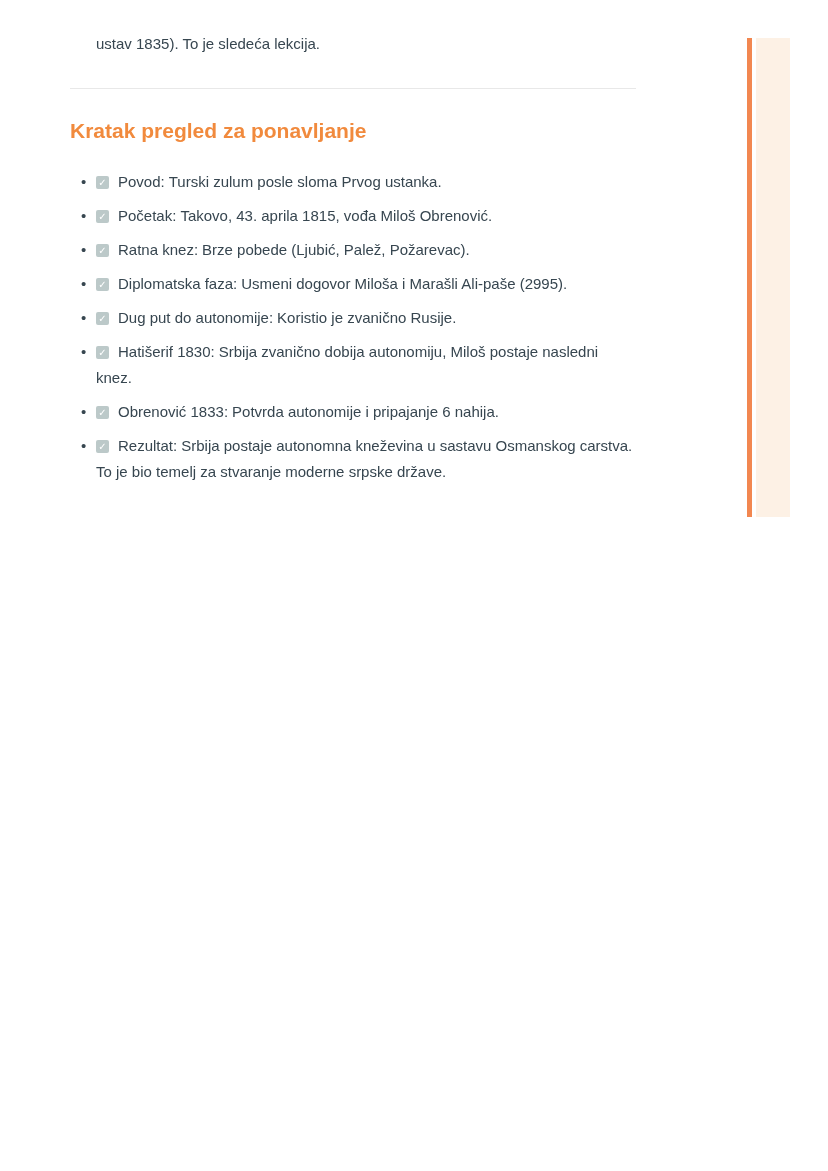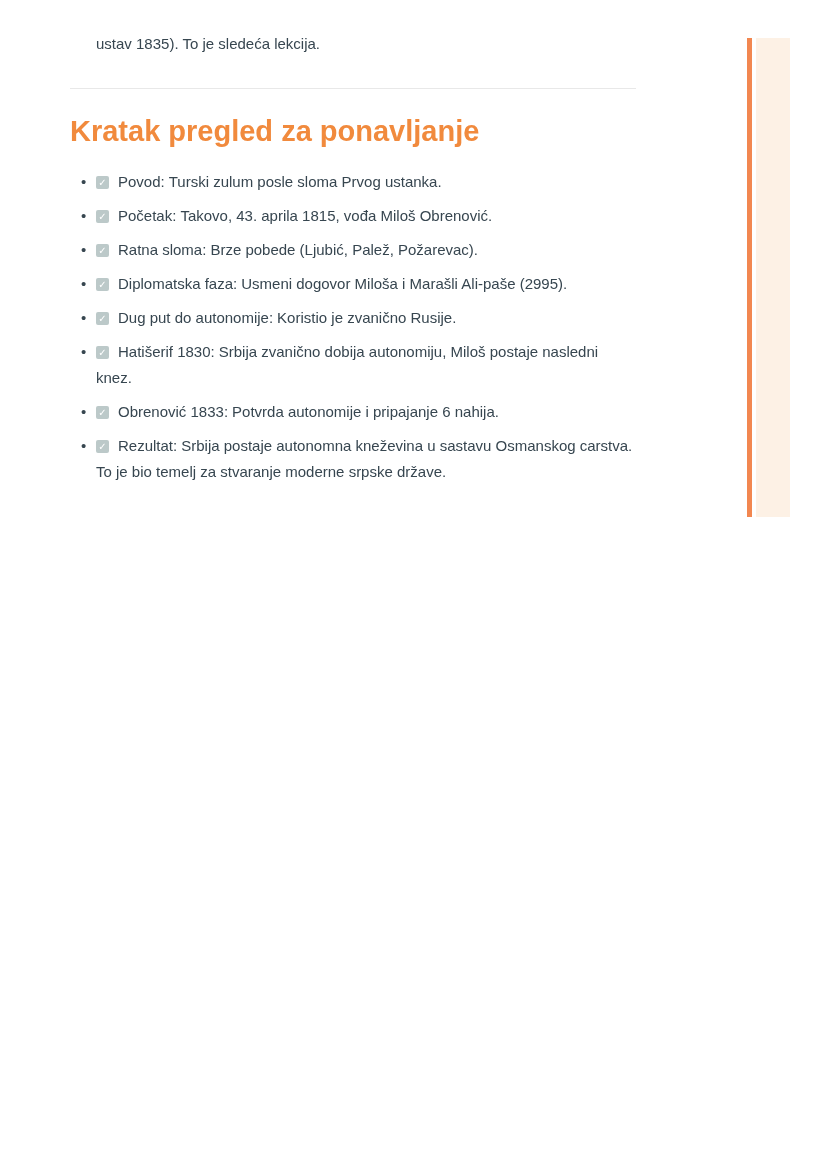--- a/index.html
+++ b/index.html
@@ -29,21 +29,21 @@
   }
   .divider {
     margin: 33px 0 0 0;
     border: none;
     border-top: 1px solid #e8e8e8;
     height: 0;
   }
   .section-heading {
     margin: 29px 0 0 0;
     color: #f18a3d;
-    font-size: 29px;
+    font-size: 21px;
     font-weight: 700;
     line-height: 26px;
   }
   .summary-list {
     list-style: none;
     margin: 25px 0 0 0;
     padding: 0 0 0 26px;
   }
   .summary-list li {
     position: relative;
@@ -112,21 +112,21 @@
     <h1 class="section-heading">Kratak pregled za ponavljanje</h1>
 
     <ul class="summary-list">
       <li>
         <span class="bullet">•</span><span class="checkbox">✓</span><span class="item-label">Povod:</span><span class="item-text">Turski zulum posle sloma Prvog ustanka.</span>
       </li>
       <li>
         <span class="bullet">•</span><span class="checkbox">✓</span><span class="item-label">Početak:</span><span class="item-text">Takovo, 43. aprila 1815, vođa Miloš Obrenović.</span>
       </li>
       <li>
-        <span class="bullet">•</span><span class="checkbox">✓</span><span class="item-label">Ratna sloma:</span><span class="item-text">Brze pobede (Ljubić, Palež, Požarevac).</span>
+        <span class="bullet">•</span><span class="checkbox">✓</span><span class="item-label">Ratna knez:</span><span class="item-text">Brze pobede (Ljubić, Palež, Požarevac).</span>
       </li>
       <li>
         <span class="bullet">•</span><span class="checkbox">✓</span><span class="item-label">Diplomatska faza:</span><span class="item-text">Usmeni dogovor Miloša i Marašli Ali-paše (2995).</span>
       </li>
       <li>
         <span class="bullet">•</span><span class="checkbox">✓</span><span class="item-label">Dug put do autonomije:</span><span class="item-text">Koristio je zvanično Rusije.</span>
       </li>
       <li>
         <span class="bullet">•</span><span class="checkbox">✓</span><span class="item-label">Hatišerif 1830:</span><span class="item-text">Srbija zvanično dobija autonomiju, Miloš postaje nasledni knez.</span>
       </li>

